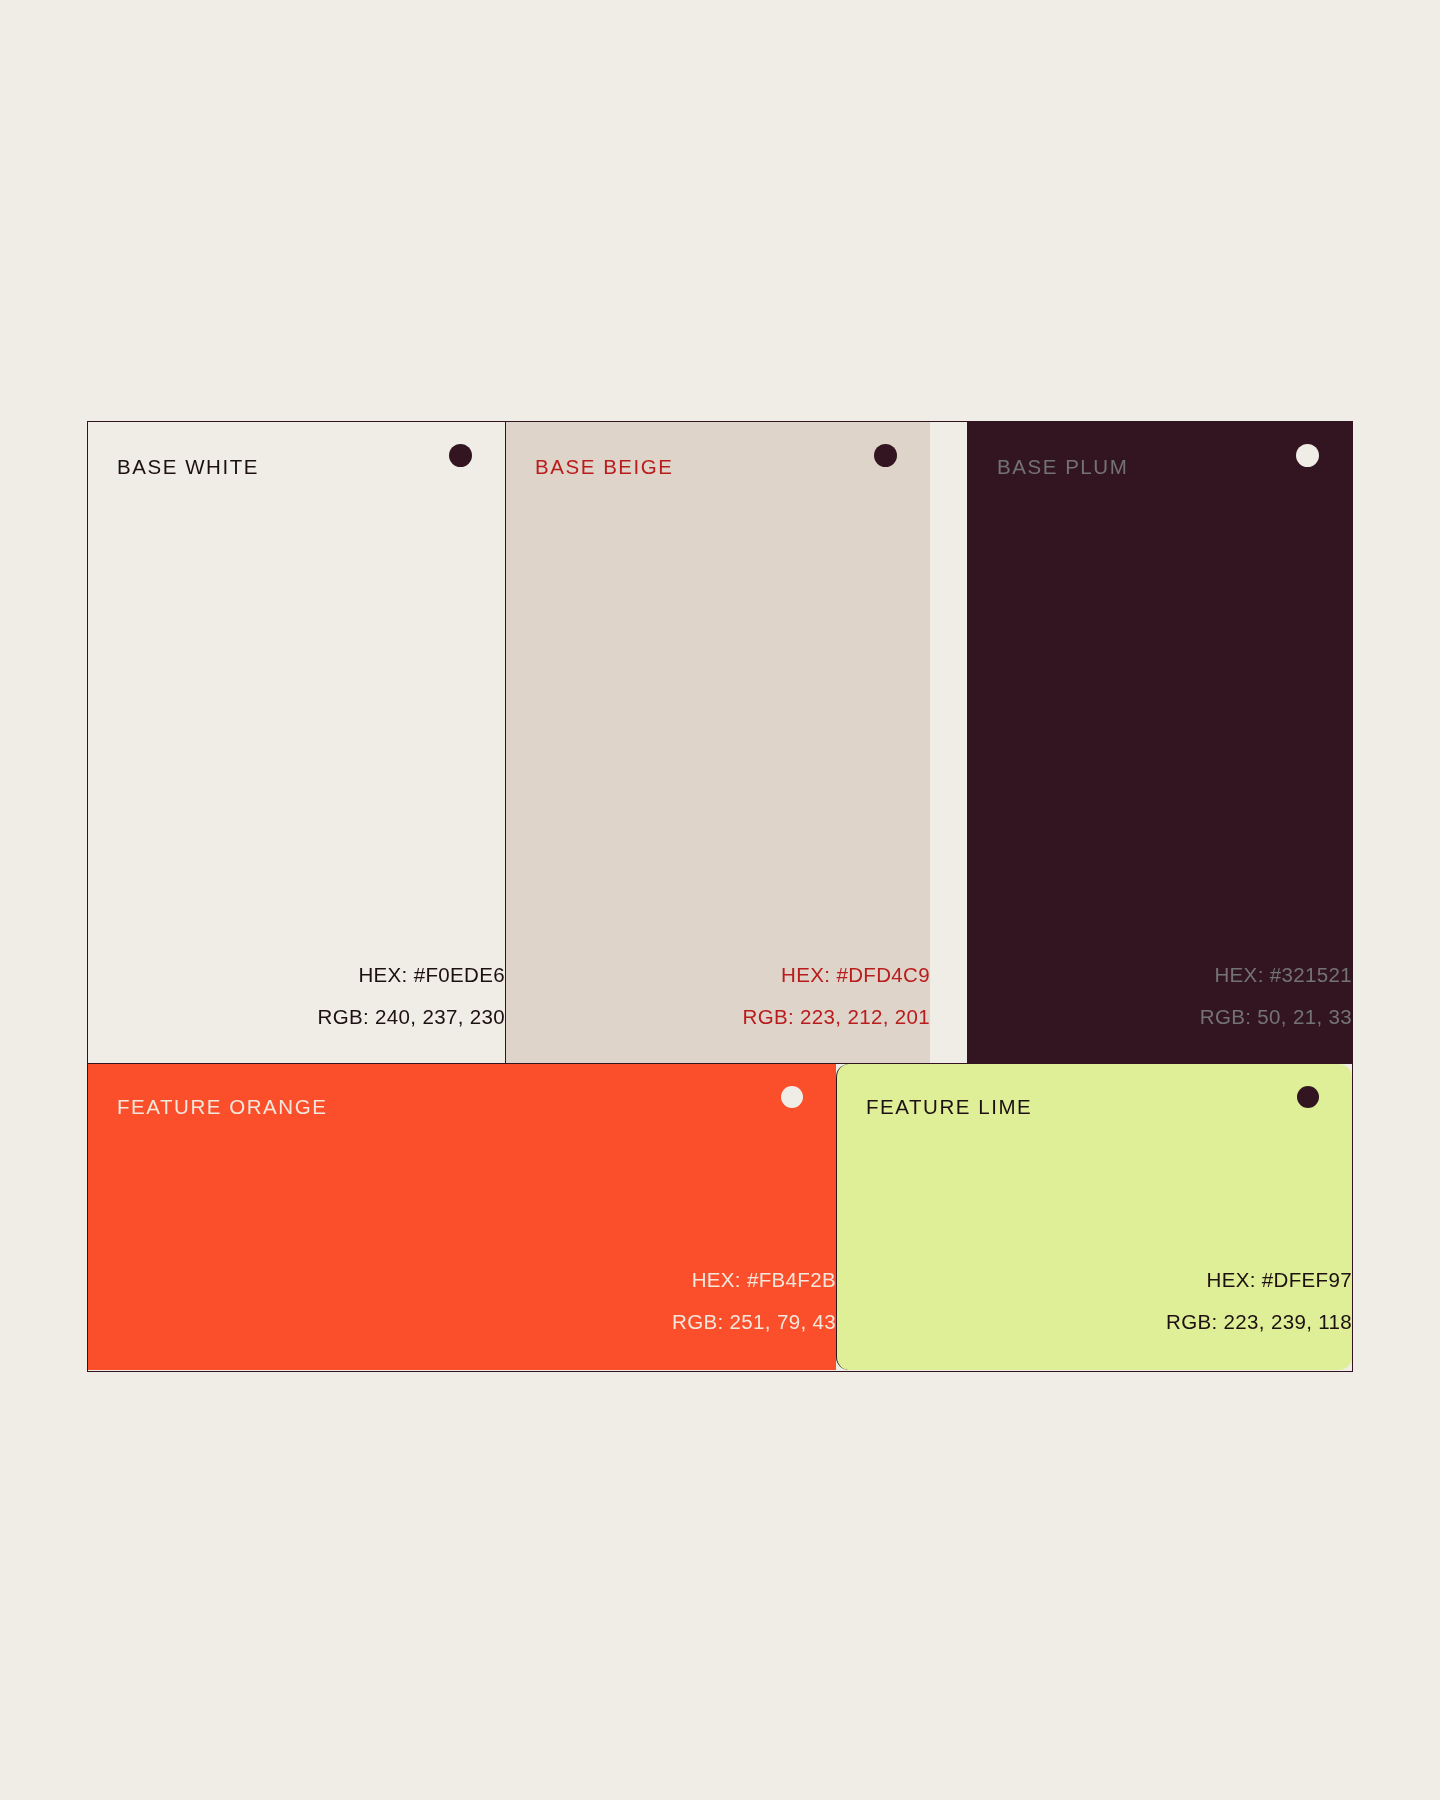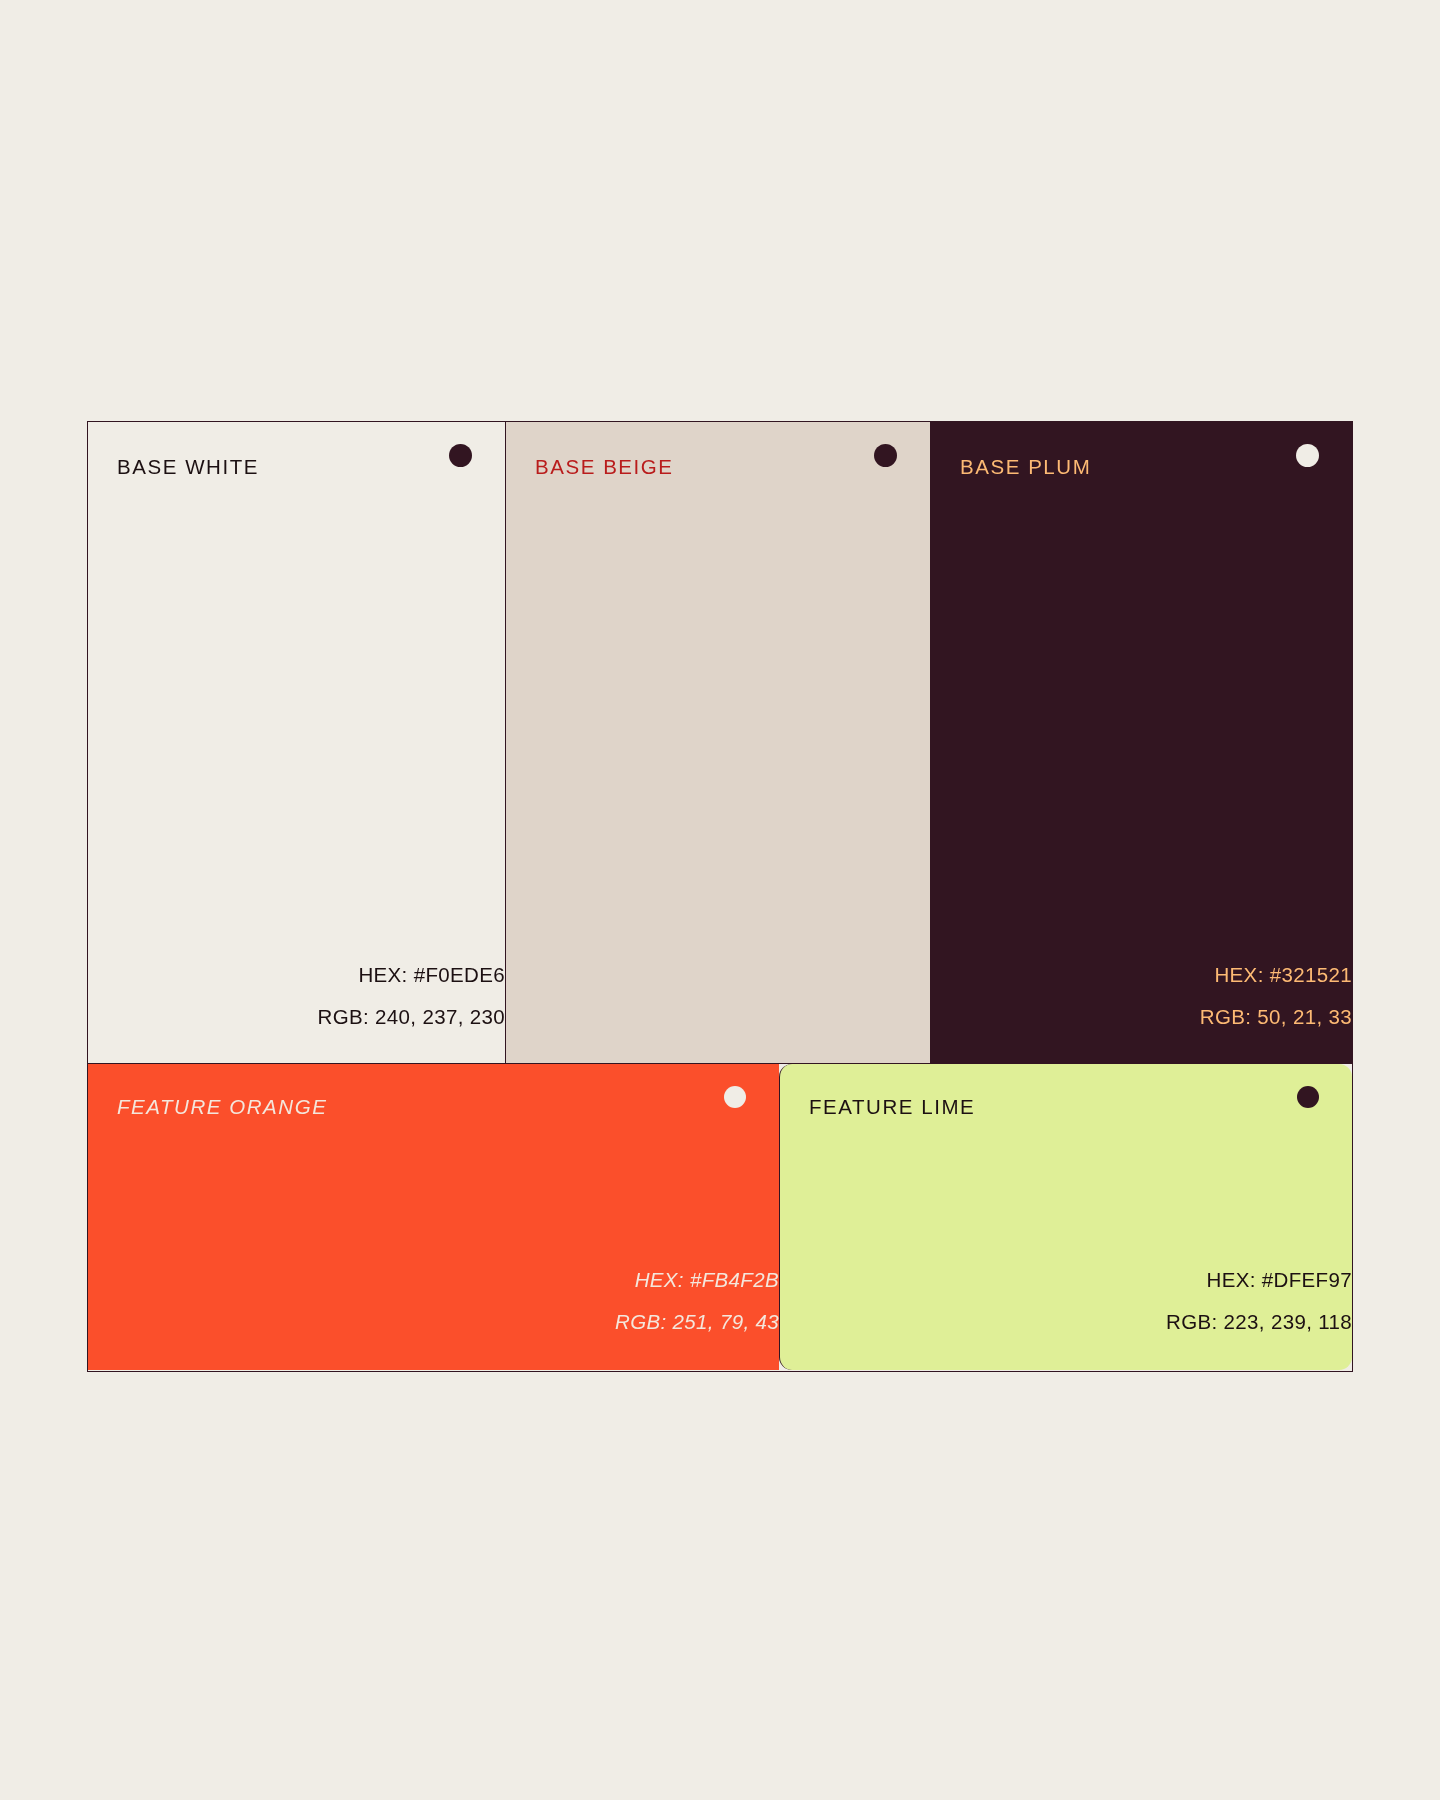--- a/index.html
+++ b/index.html
@@ -51,21 +51,21 @@
   .swatch + .swatch {
     border-left: 1.5px solid #321521;
   }
 
   
   .w-white  { width: 417px; }
   .w-beige  { width: 425px; }
   .w-plum   { flex: 1 1 auto; }
 
   
-  .w-orange { width: 691px; font-style: italic; }
+  .w-orange { width: 748px; }
   .w-lime   { flex: 1 1 auto; }
 
   .swatch-title {
     font-size: 20.5px;
     letter-spacing: 1.55px;
     line-height: 1;
     white-space: nowrap;
     font-weight: 400;
   }
   .row-top .swatch-title {
@@ -122,23 +122,27 @@
       <span class="dot" style="background: rgb(50, 21, 33);"></span>
       <div class="meta">
         <div class="meta-line">HEX: #F0EDE6</div>
         <div class="meta-line">RGB: 240, 237, 230</div>
       </div>
     </div>
 
     <div class="swatch w-beige" style="background: rgb(223, 212, 201); color: #b91c1c; border-color: rgb(50, 21, 33);">
       <div class="swatch-title">BASE BEIGE</div>
       <span class="dot" style="background: rgb(50, 21, 33);"></span>
+      <div class="meta">
+        <div class="meta-line">HEX: #DFD4C9</div>
+        <div class="meta-line">RGB: 223, 212, 201</div>
+      </div>
     </div>
 
-    <div class="swatch w-plum" style="background: rgb(50, 21, 33); color: #fdba74; border-color: rgb(50, 21, 33);">
+    <div class="swatch w-plum" style="background: rgb(50, 21, 33); color: #737373; border-color: rgb(50, 21, 33); margin-left: 37px;">
       <div class="swatch-title">BASE PLUM</div>
       <span class="dot" style="background: rgb(240, 237, 230);"></span>
       <div class="meta">
         <div class="meta-line">HEX: #321521</div>
         <div class="meta-line">RGB: 50, 21, 33</div>
       </div>
     </div>
 
   </div>
 

